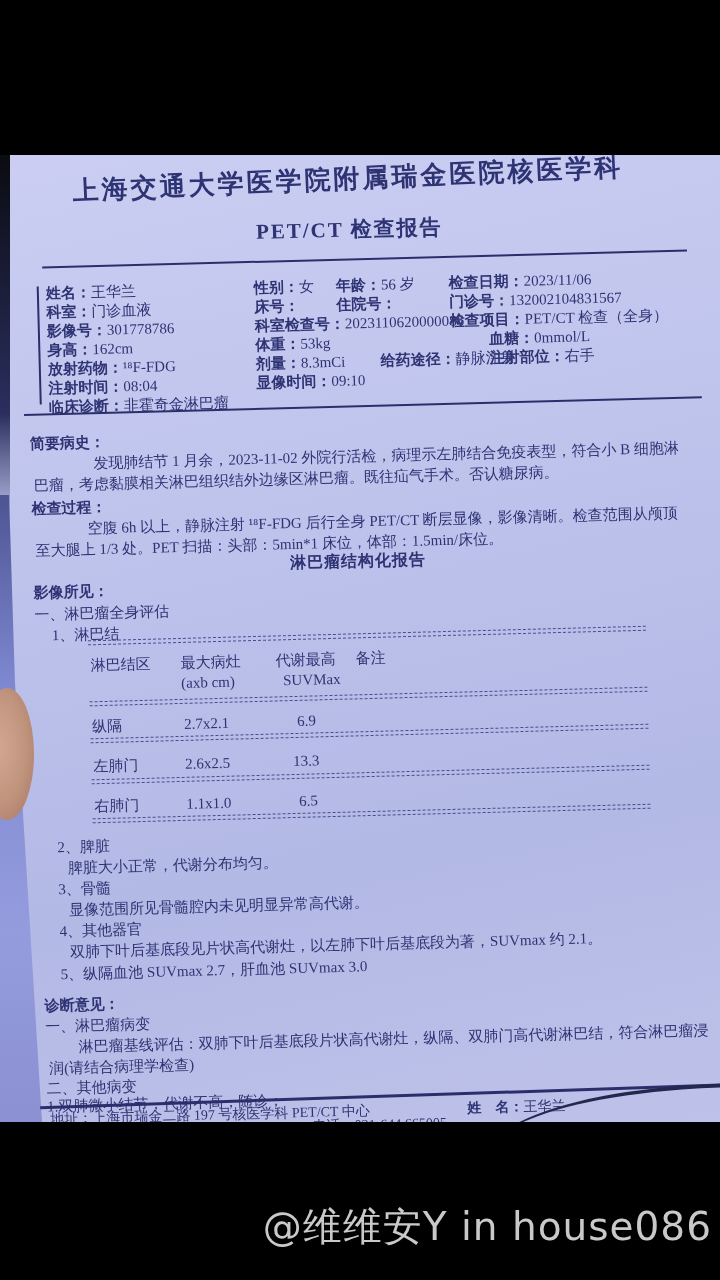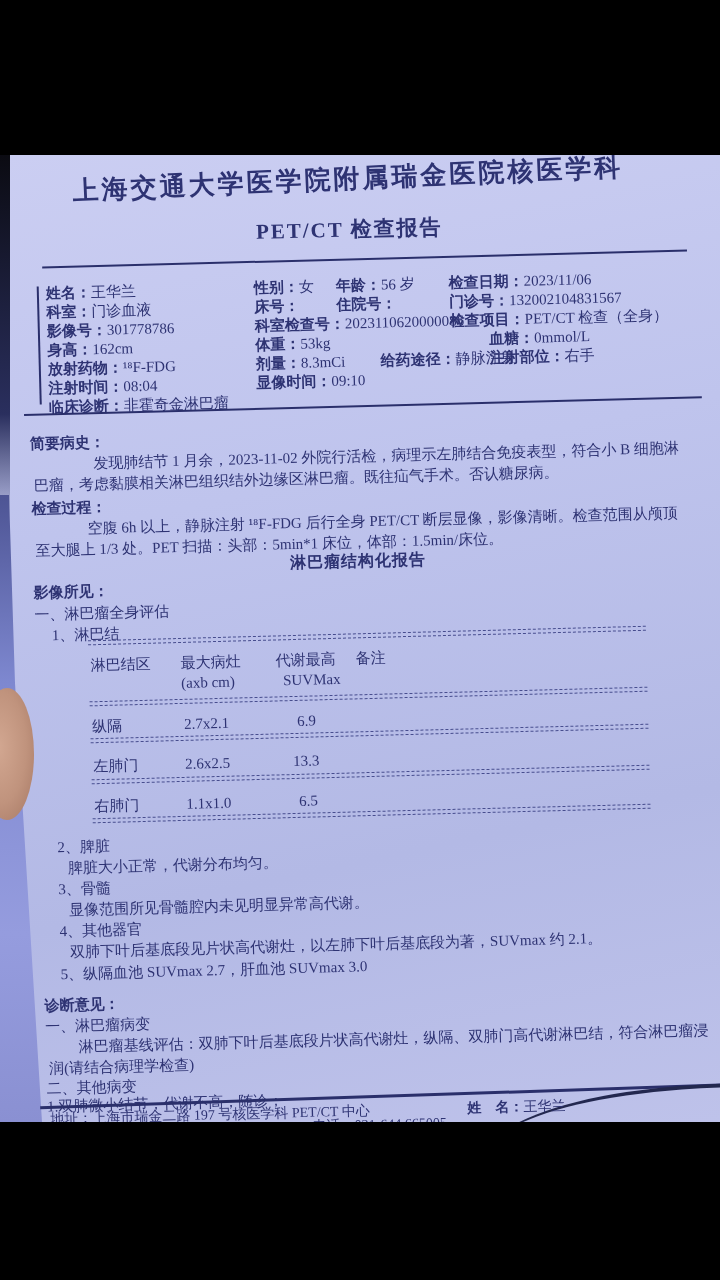--- a/index.html
+++ b/index.html
@@ -135,13 +135,14 @@
 
       <div class="rule" style="left:28px;top:941px;width:682px;height:3px;transform:rotate(-0.4deg);"></div>
       <div id="swoosh"></div>
       <div class="L ft" style="left:38px;top:948px;">地址：上海市瑞金二路 197 号核医学科 PET/CT 中心</div>
       <div class="L ft" style="left:455px;top:948px;"><span class="lbl">姓　名：</span><span>王华兰</span></div>
       <div class="L ft" style="left:300px;top:962px;">电话：021-644 665005</div>
     </div>
   </div>
 
   <div id="botbar" class="bar"></div>
+  <div id="watermark">@维维安Y in house086</div>
 </div>
 
 </body></html>

